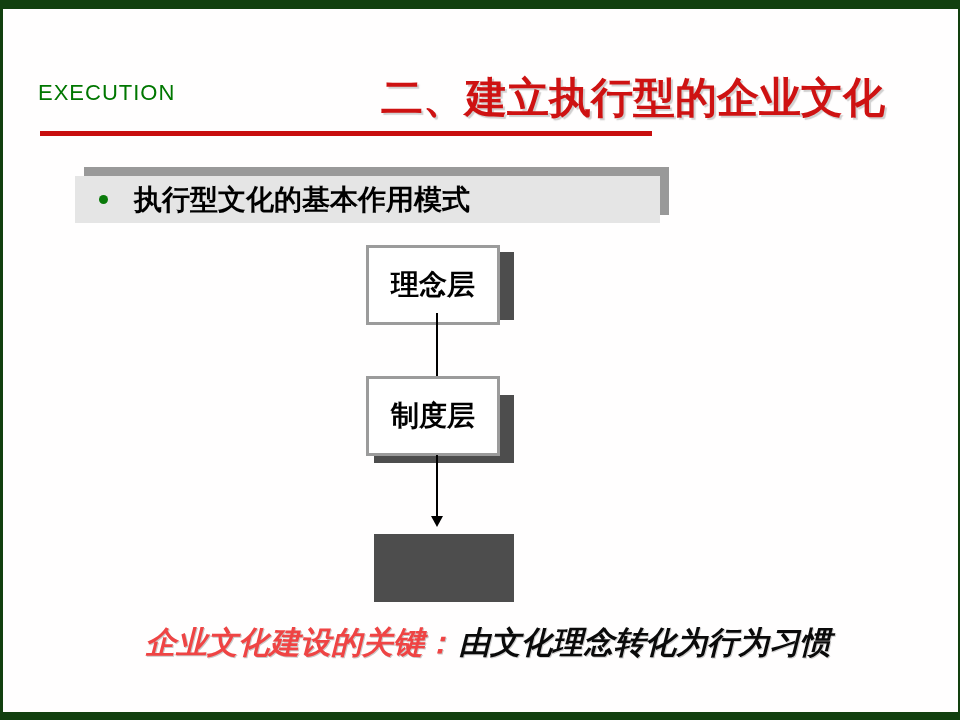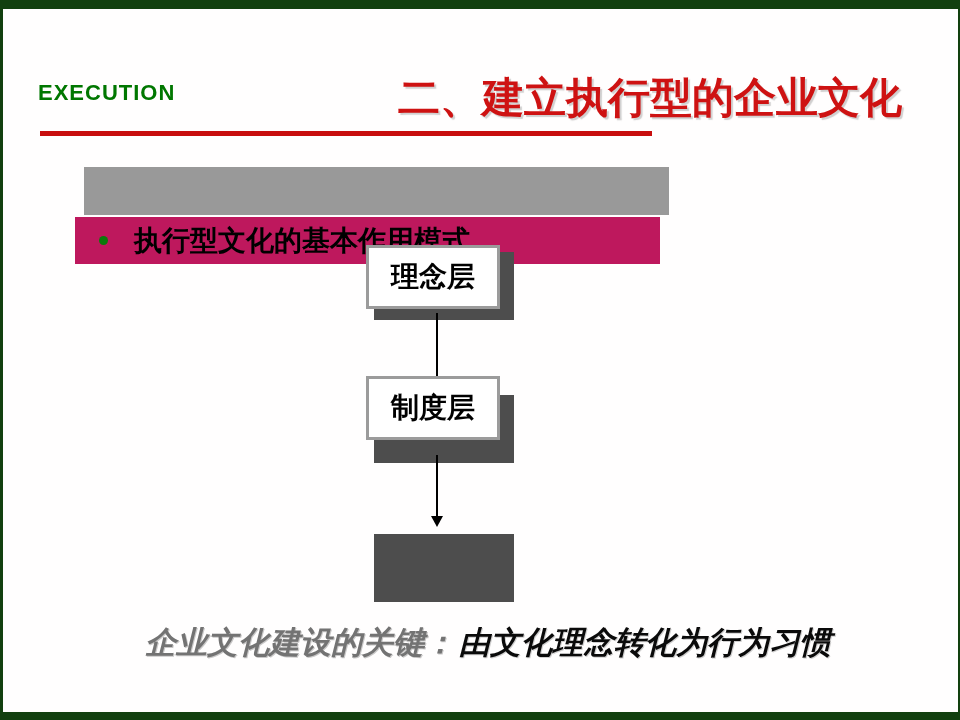--- a/index.html
+++ b/index.html
@@ -13,61 +13,61 @@
 
   
   .bar-top{position:absolute;left:0;top:0;width:960px;height:9px;background:#12400f;}
   .bar-bottom{position:absolute;left:0;top:712px;width:960px;height:8px;background:#12400f;}
   .edge-left{position:absolute;left:0;top:0;width:3px;height:720px;background:#12400f;}
   .edge-right{position:absolute;right:0;top:0;width:2px;height:720px;background:#12400f;}
 
   
   .brand{
     position:absolute;left:38px;top:80px;
-    font-size:22px;font-weight:bold;letter-spacing:1px;
+    font-size:22px;font-weight:normal;letter-spacing:1px;
     color:#007700;
   }
   .title{
-    position:absolute;left:398px;top:70px;width:540px;
+    position:absolute;left:381px;top:70px;width:540px;
     font-size:42px;font-weight:bold;white-space:nowrap;
     color:#ce1212;
     text-shadow:2px 2px 1px rgba(120,120,120,0.35);
   }
   .title-underline{
     position:absolute;left:40px;top:131px;width:612px;height:5px;
     background:#c80e0e;
   }
 
   
   .banner-shadow{
     position:absolute;left:84px;top:167px;width:585px;height:48px;
     background:#999999;
   }
   .banner{
     position:absolute;left:75px;top:176px;width:585px;height:47px;
-    background:#be185d;
-    display:flex;align-items:center;margin-top:41px;
+    background:#e5e5e5;
+    display:flex;align-items:center;
   }
   .bullet-dot{
     width:9px;height:9px;border-radius:50%;
     background:#0a7a0a;
     margin-left:24px;flex:0 0 auto;
   }
   .banner-text{
     margin-left:26px;
     font-size:28px;font-weight:bold;color:#000000;
     white-space:nowrap;
   }
 
   
   .node-shadow{
     position:absolute;width:140px;height:68px;background:#4d4d4d;
   }
   .flow-node{
-    position:absolute;width:134px;height:64px;
+    position:absolute;width:134px;height:80px;
     background:#ffffff;border:3px solid #9b9b9b;
     box-sizing:border-box;
     display:flex;align-items:center;justify-content:center;
     font-size:28px;font-weight:bold;color:#000000;
     white-space:nowrap;
   }
   .shadow-1{left:374px;top:252px;}  .node-1{left:366px;top:245px;}
   .shadow-2{left:374px;top:395px;}  .node-2{left:366px;top:376px;}
   .shadow-3{left:374px;top:534px;}  .node-3{left:366px;top:527px;}
 
@@ -84,21 +84,21 @@
   .head-1{top:377px;}
   .line-2{top:455px;height:62px;}
   .head-2{top:516px;}
 
   
   .caption{
     position:absolute;left:145px;top:622px;width:780px;
     font-size:31px;font-weight:bold;font-style:italic;
     white-space:nowrap;
   }
-  .caption-lead{color:#737373;text-shadow:1px 1px 0 rgba(100,100,100,0.35);font-family:Liberation Serif, serif;}
+  .caption-lead{color:#ef4444;text-shadow:1px 1px 0 rgba(100,100,100,0.35);font-family:Liberation Serif, serif;}
   .caption-body{color:#0a0a0a;margin-left:4px;text-shadow:1px 1px 0 rgba(100,100,100,0.3);text-align:right;}
 </style>
 </head>
 <body>
 
 <div class="slide">
 
   <div class="bar-top"></div>
   <div class="bar-bottom"></div>
   <div class="edge-left"></div>

